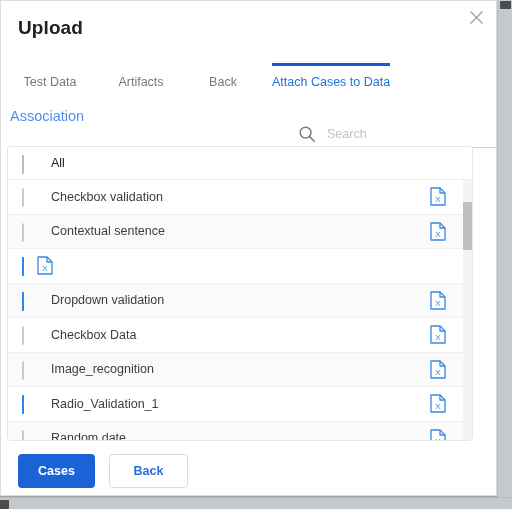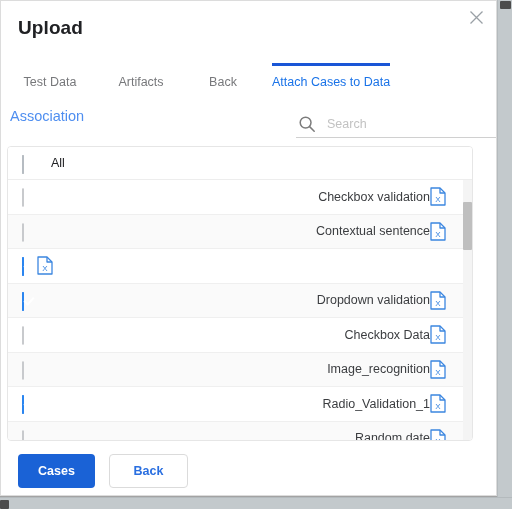--- a/index.html
+++ b/index.html
@@ -80,21 +80,21 @@
 
   
   .assoc-row {
     position: absolute; left: 0; top: 103px; width: 100%; height: 34px;
   }
   .assoc-label {
     position: absolute; left: 9px; top: 4px;
     font-size: 14.5px; color: #4e8ef0;
   }
   .search-wrap {
-    position: absolute; left: 295px; top: 7px;
+    position: absolute; left: 295px; top: 17px;
     width: 200px; height: 27px;
     border-bottom: 1px solid #d0d0d0;
     display: flex; align-items: center;
   }
   .search-icon { width: 18px; height: 18px; margin: 0 9px 0 2px; color: #7c7c7c; flex: none; }
   .search-icon svg { display: block; }
   .search-input {
     border: none; outline: none; background: transparent;
     font-family: "Liberation Sans", sans-serif;
     font-size: 12.5px; color: #3c4043; width: 160px;
@@ -124,21 +124,20 @@
     height: 34.5px;
     display: flex; align-items: center;
     padding-left: 14px; padding-right: 26px;
     border-bottom: 1px solid #efefef;
     cursor: pointer;
   }
   .row.alt { background: #fafafa; }
   .row-label {
     font-size: 12.5px; color: #3b3d40; margin-left: 14px; flex: 1;
     white-space: nowrap;
-    text-align: right;
   }
   .head-label {
     font-size: 12.5px; color: #202124; margin-left: 14px; font-weight: normal;
   }
 
   
   .cb { width: 15px; height: 15px; flex: none; position: relative; }
   .cb .box {
     width: 15px; height: 15px; border-radius: 2px;
     border: 1.6px solid #c8cacd; background: #fff;

